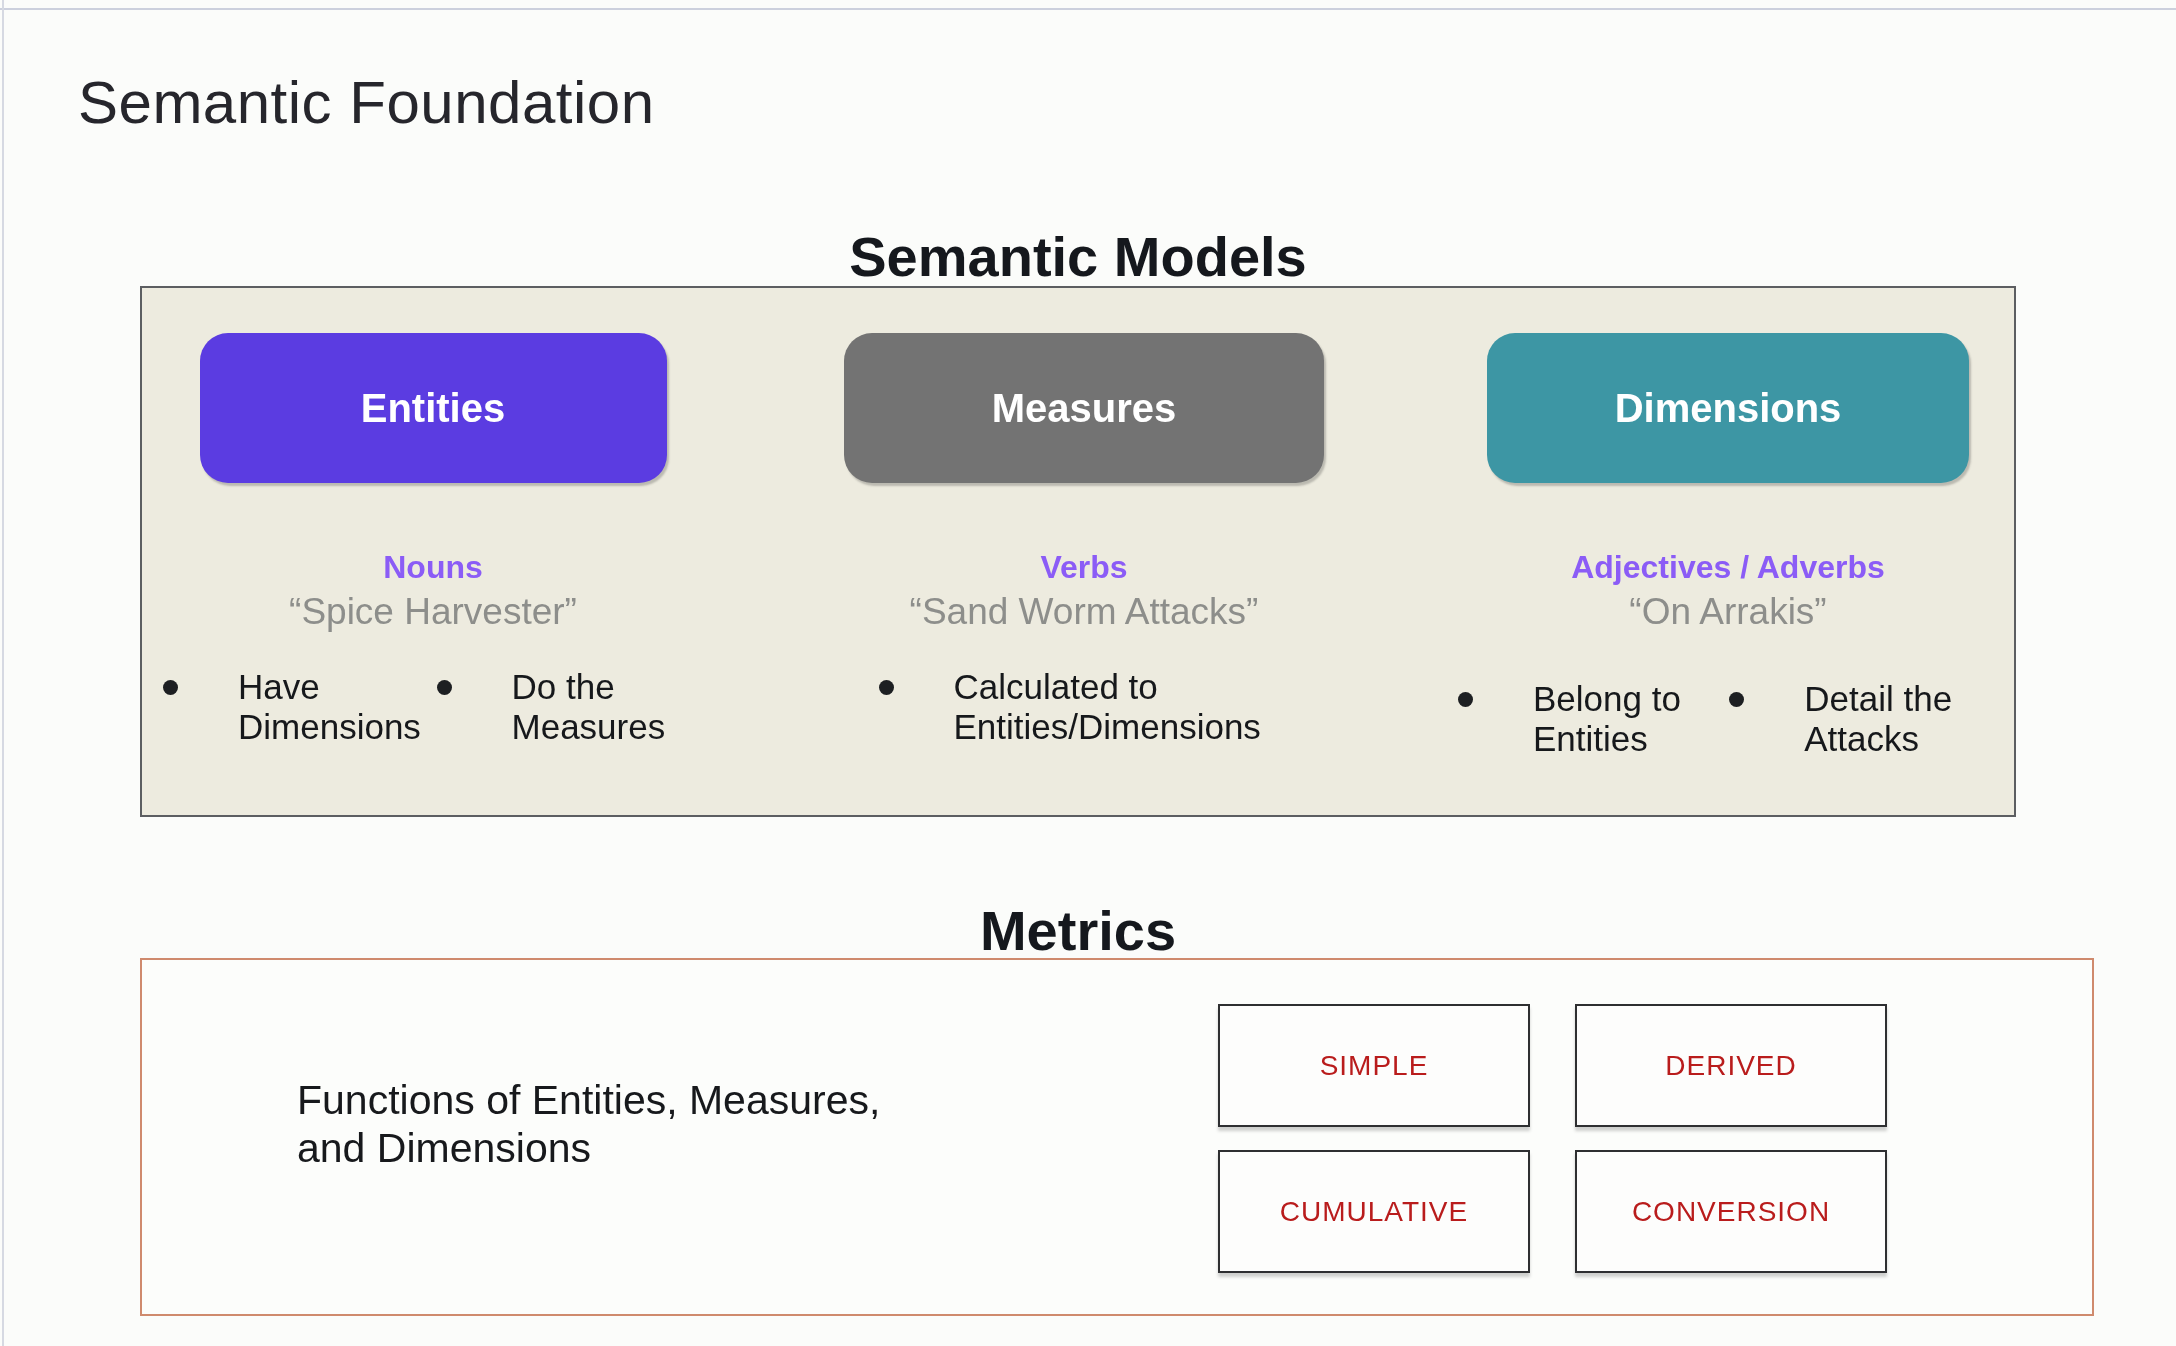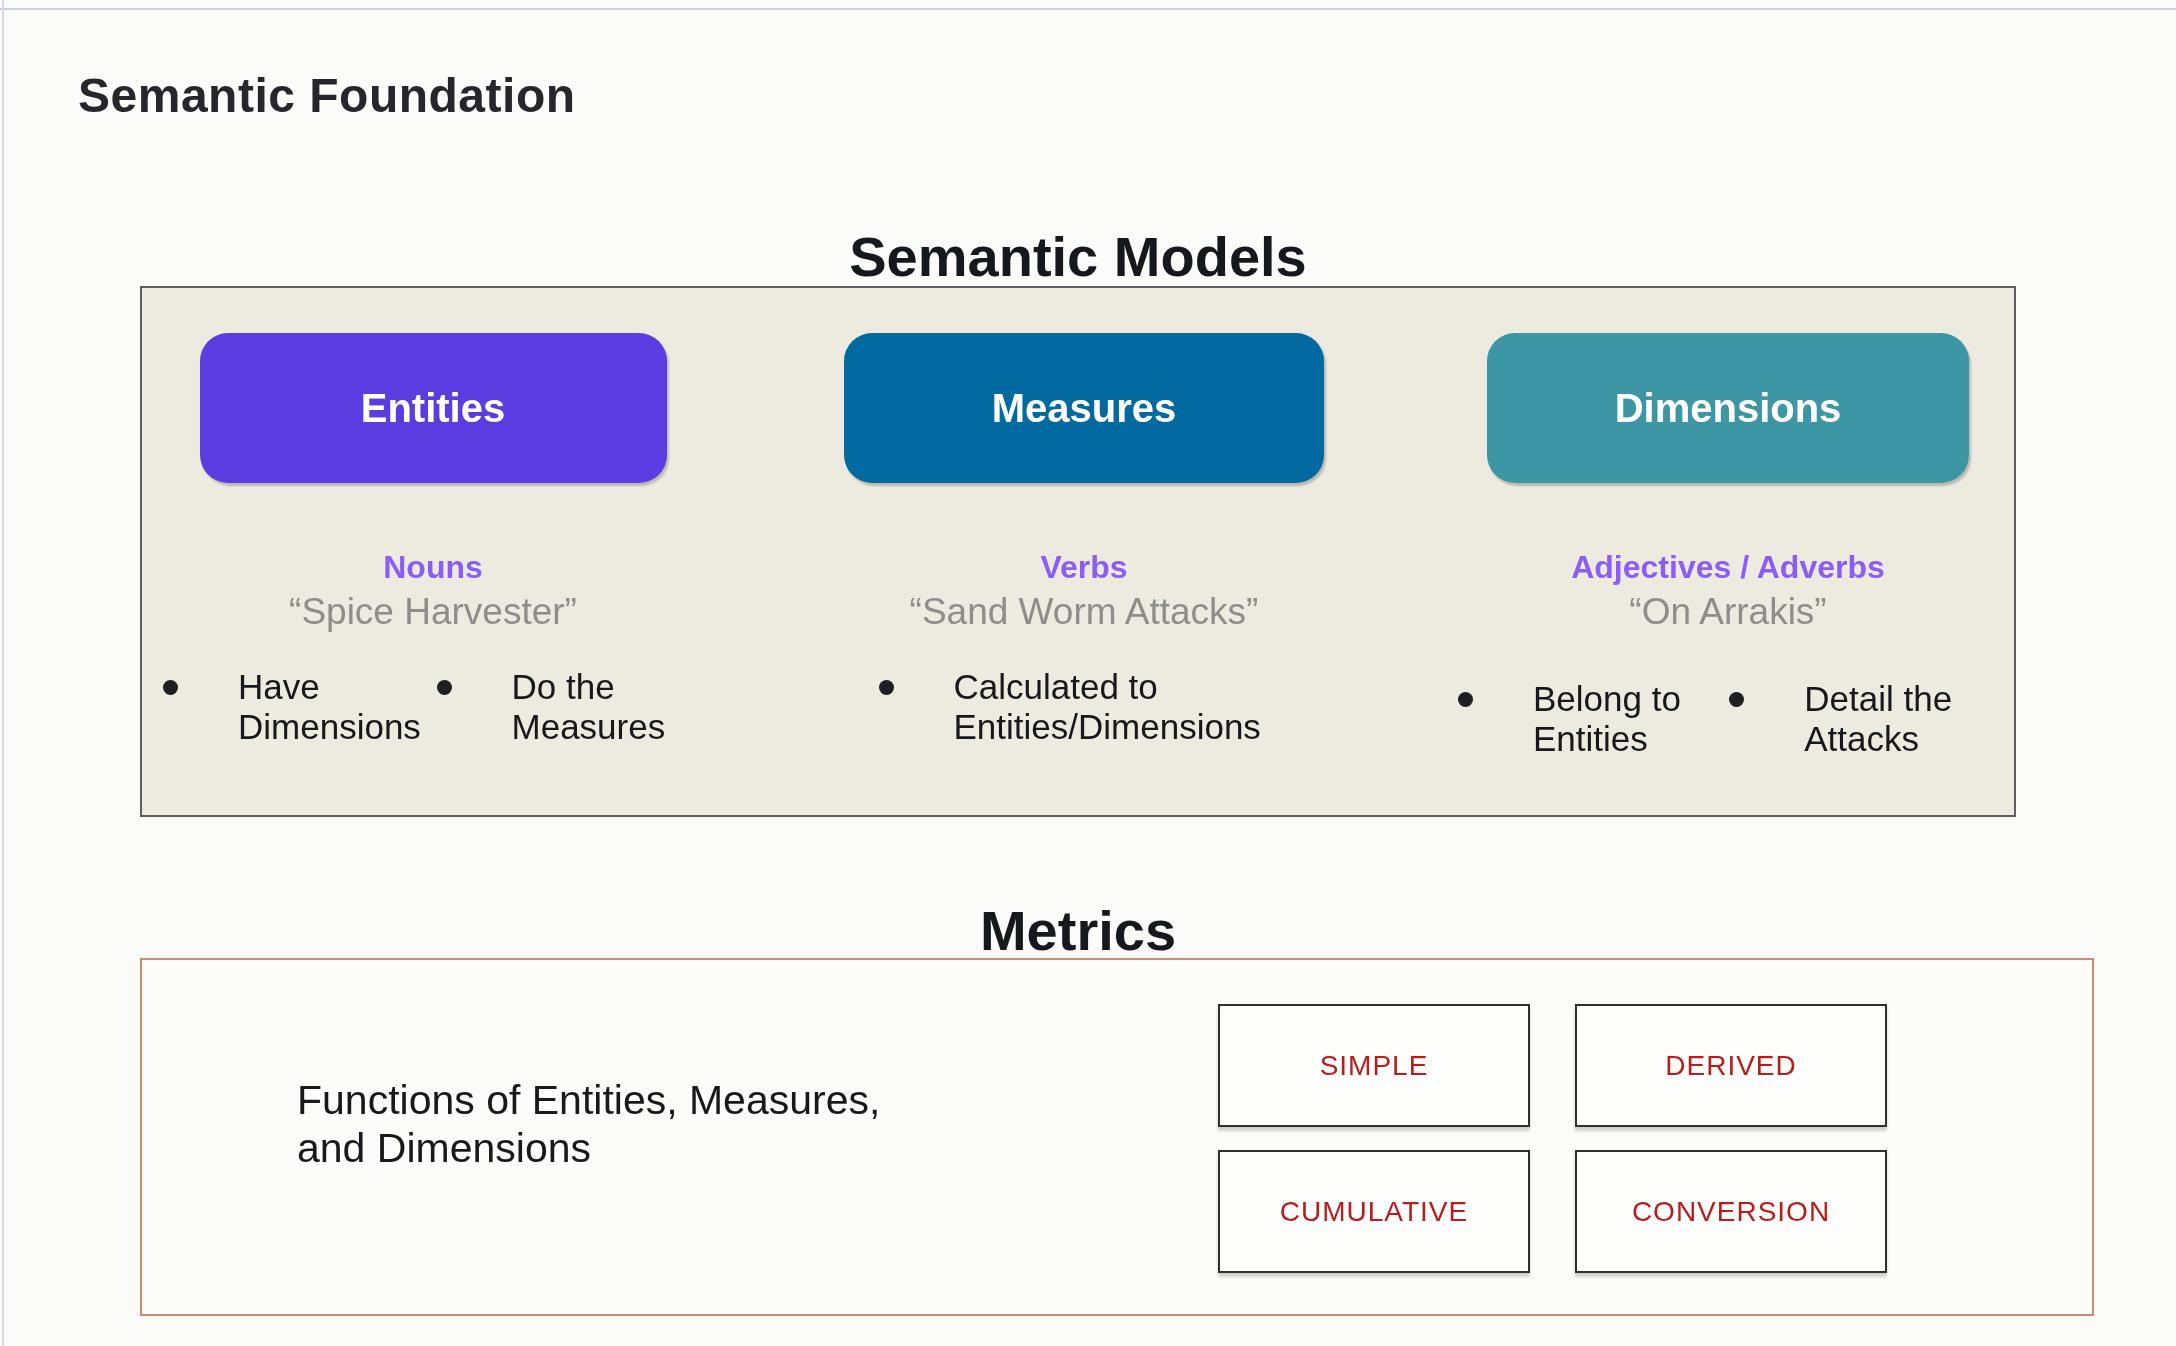--- a/index.html
+++ b/index.html
@@ -9,21 +9,21 @@
     background:#fbfcfa;
     overflow:hidden;
     font-family:"Liberation Sans", sans-serif;
     color:#1b1d20;
   }
   .frame-top{position:absolute;left:0;top:8px;width:2176px;height:2px;background:#ccd0dd;}
   .frame-left{position:absolute;left:2px;top:0;width:2px;height:1346px;background:#d6d9e2;}
 
   .page-title{
     position:absolute;left:78px;top:68px;
-    font-size:48px;line-height:1.15;font-weight:700;
+    font-size:60px;line-height:1.15;font-weight:400;
     color:#26262c;letter-spacing:0.5px;
   }
 
   .section-heading{
     position:absolute;left:140px;width:1876px;
     text-align:center;font-weight:700;font-size:56px;line-height:50px;color:#15181d;
   }
   .heading-models{top:232px;}
   .heading-metrics{top:906px;}
 
@@ -113,21 +113,21 @@
           <span class="bullet-text">Have Dimensions</span>
         </div>
         <div class="bullet">
           <span class="dot"></span>
           <span class="bullet-text">Do the Measures</span>
         </div>
       </div>
     </div>
 
     <div class="model-col col-1">
-      <div class="pill pill-1" style="background-color: #0369a1;">Measures</div>
+      <div class="pill pill-1" style="background-color: #737373;">Measures</div>
       <div class="role">Verbs</div>
       <div class="example">“Sand Worm Attacks”</div>
       <div class="bullets">
         <div class="bullet">
           <span class="dot"></span>
           <span class="bullet-text bullet-text-wrap">Calculated to Entities/Dimensions</span>
         </div>
       </div>
     </div>
 

